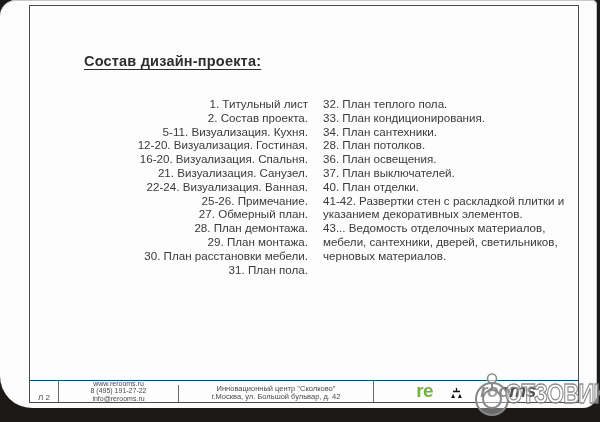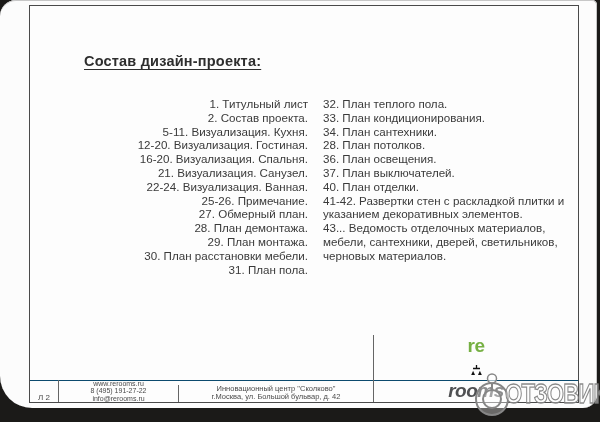--- a/index.html
+++ b/index.html
@@ -42,21 +42,21 @@
     border-top:1px solid #0c4a6e;
     display:flex;align-items:flex-end;box-sizing:border-box;
     color:#4a4a4a;
   }
   .cell{display:flex;flex-direction:column;justify-content:center;align-items:center;box-sizing:border-box;text-align:center;}
   .cell + .cell{border-left:1px solid #666;}
   .c1{width:28px;font-size:8px;}
   .c2{width:116px;font-size:8px;}
   .c3{width:120px;font-size:7px;line-height:7.4px;}
   .c4{width:195px;font-size:7.5px;line-height:8.6px;}
-  .c5{flex:1;flex-direction:column;gap:3px;overflow:visible;}
+  .c5{flex:1;flex-direction:row;gap:18px;overflow:visible;}
   .lg-re{font-size:19px;font-weight:bold;color:#76b043;letter-spacing:-.5px;}
   .lg-rooms{font-size:19px;font-weight:bold;color:#4f5052;letter-spacing:-.5px;font-style:italic;}
   .chandelier{margin:4px -1px 0 -1px;}
   
   .watermark{position:absolute;left:471px;top:372px;width:129px;height:46px;pointer-events:none;}
   .wm-icon{position:absolute;left:0;top:0;}
   .wm-text{
     position:absolute;left:34px;top:6px;
     font-size:27px;font-weight:bold;letter-spacing:-1px;
     color:rgba(255,255,255,0.45);

